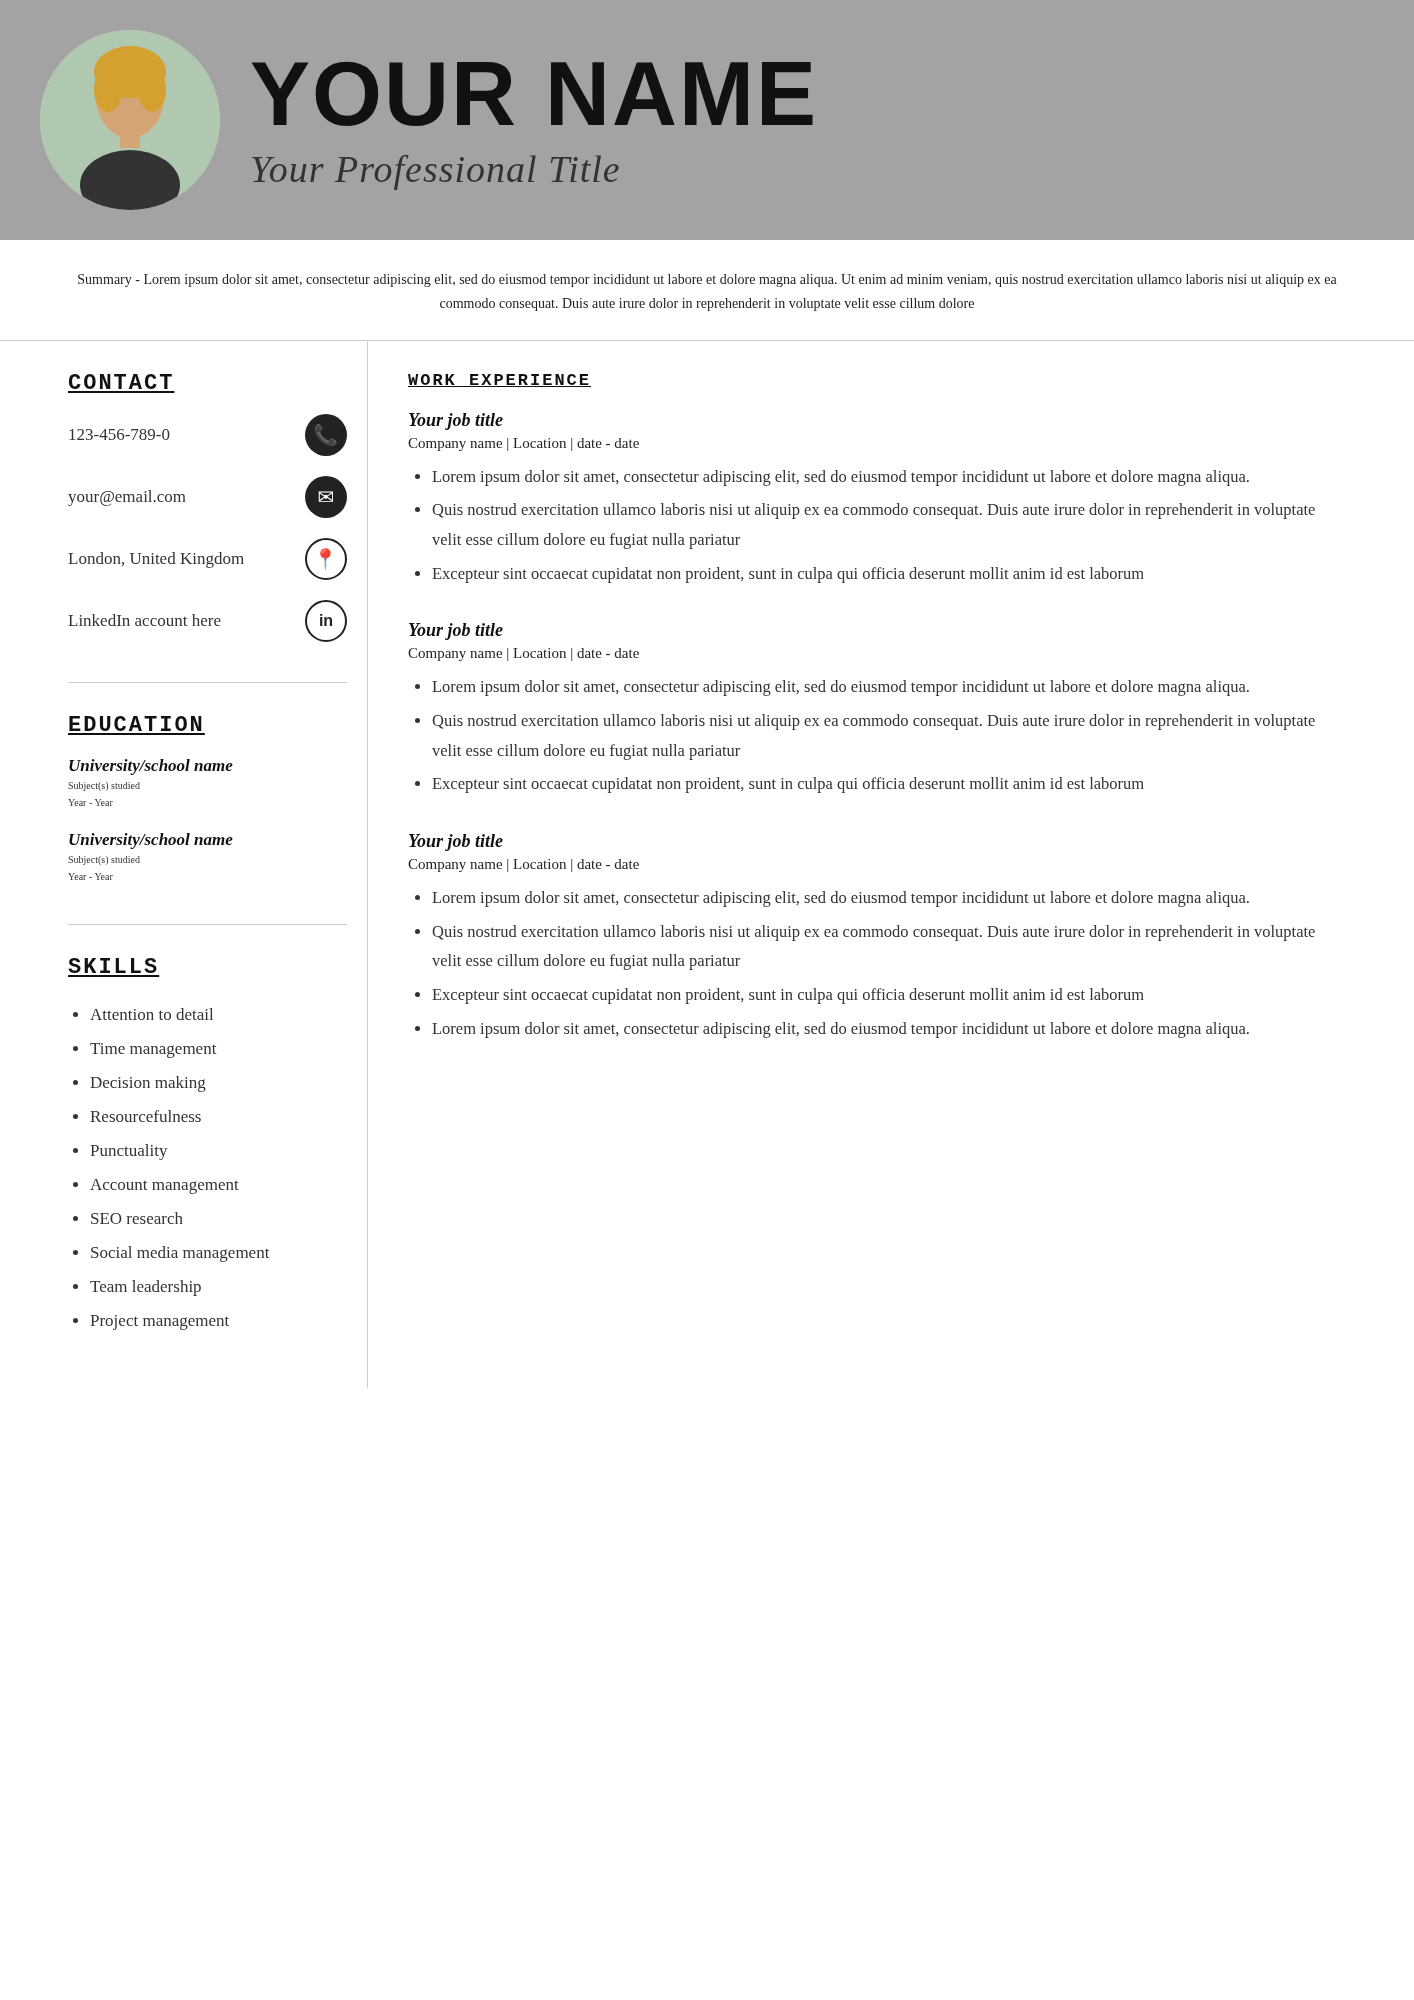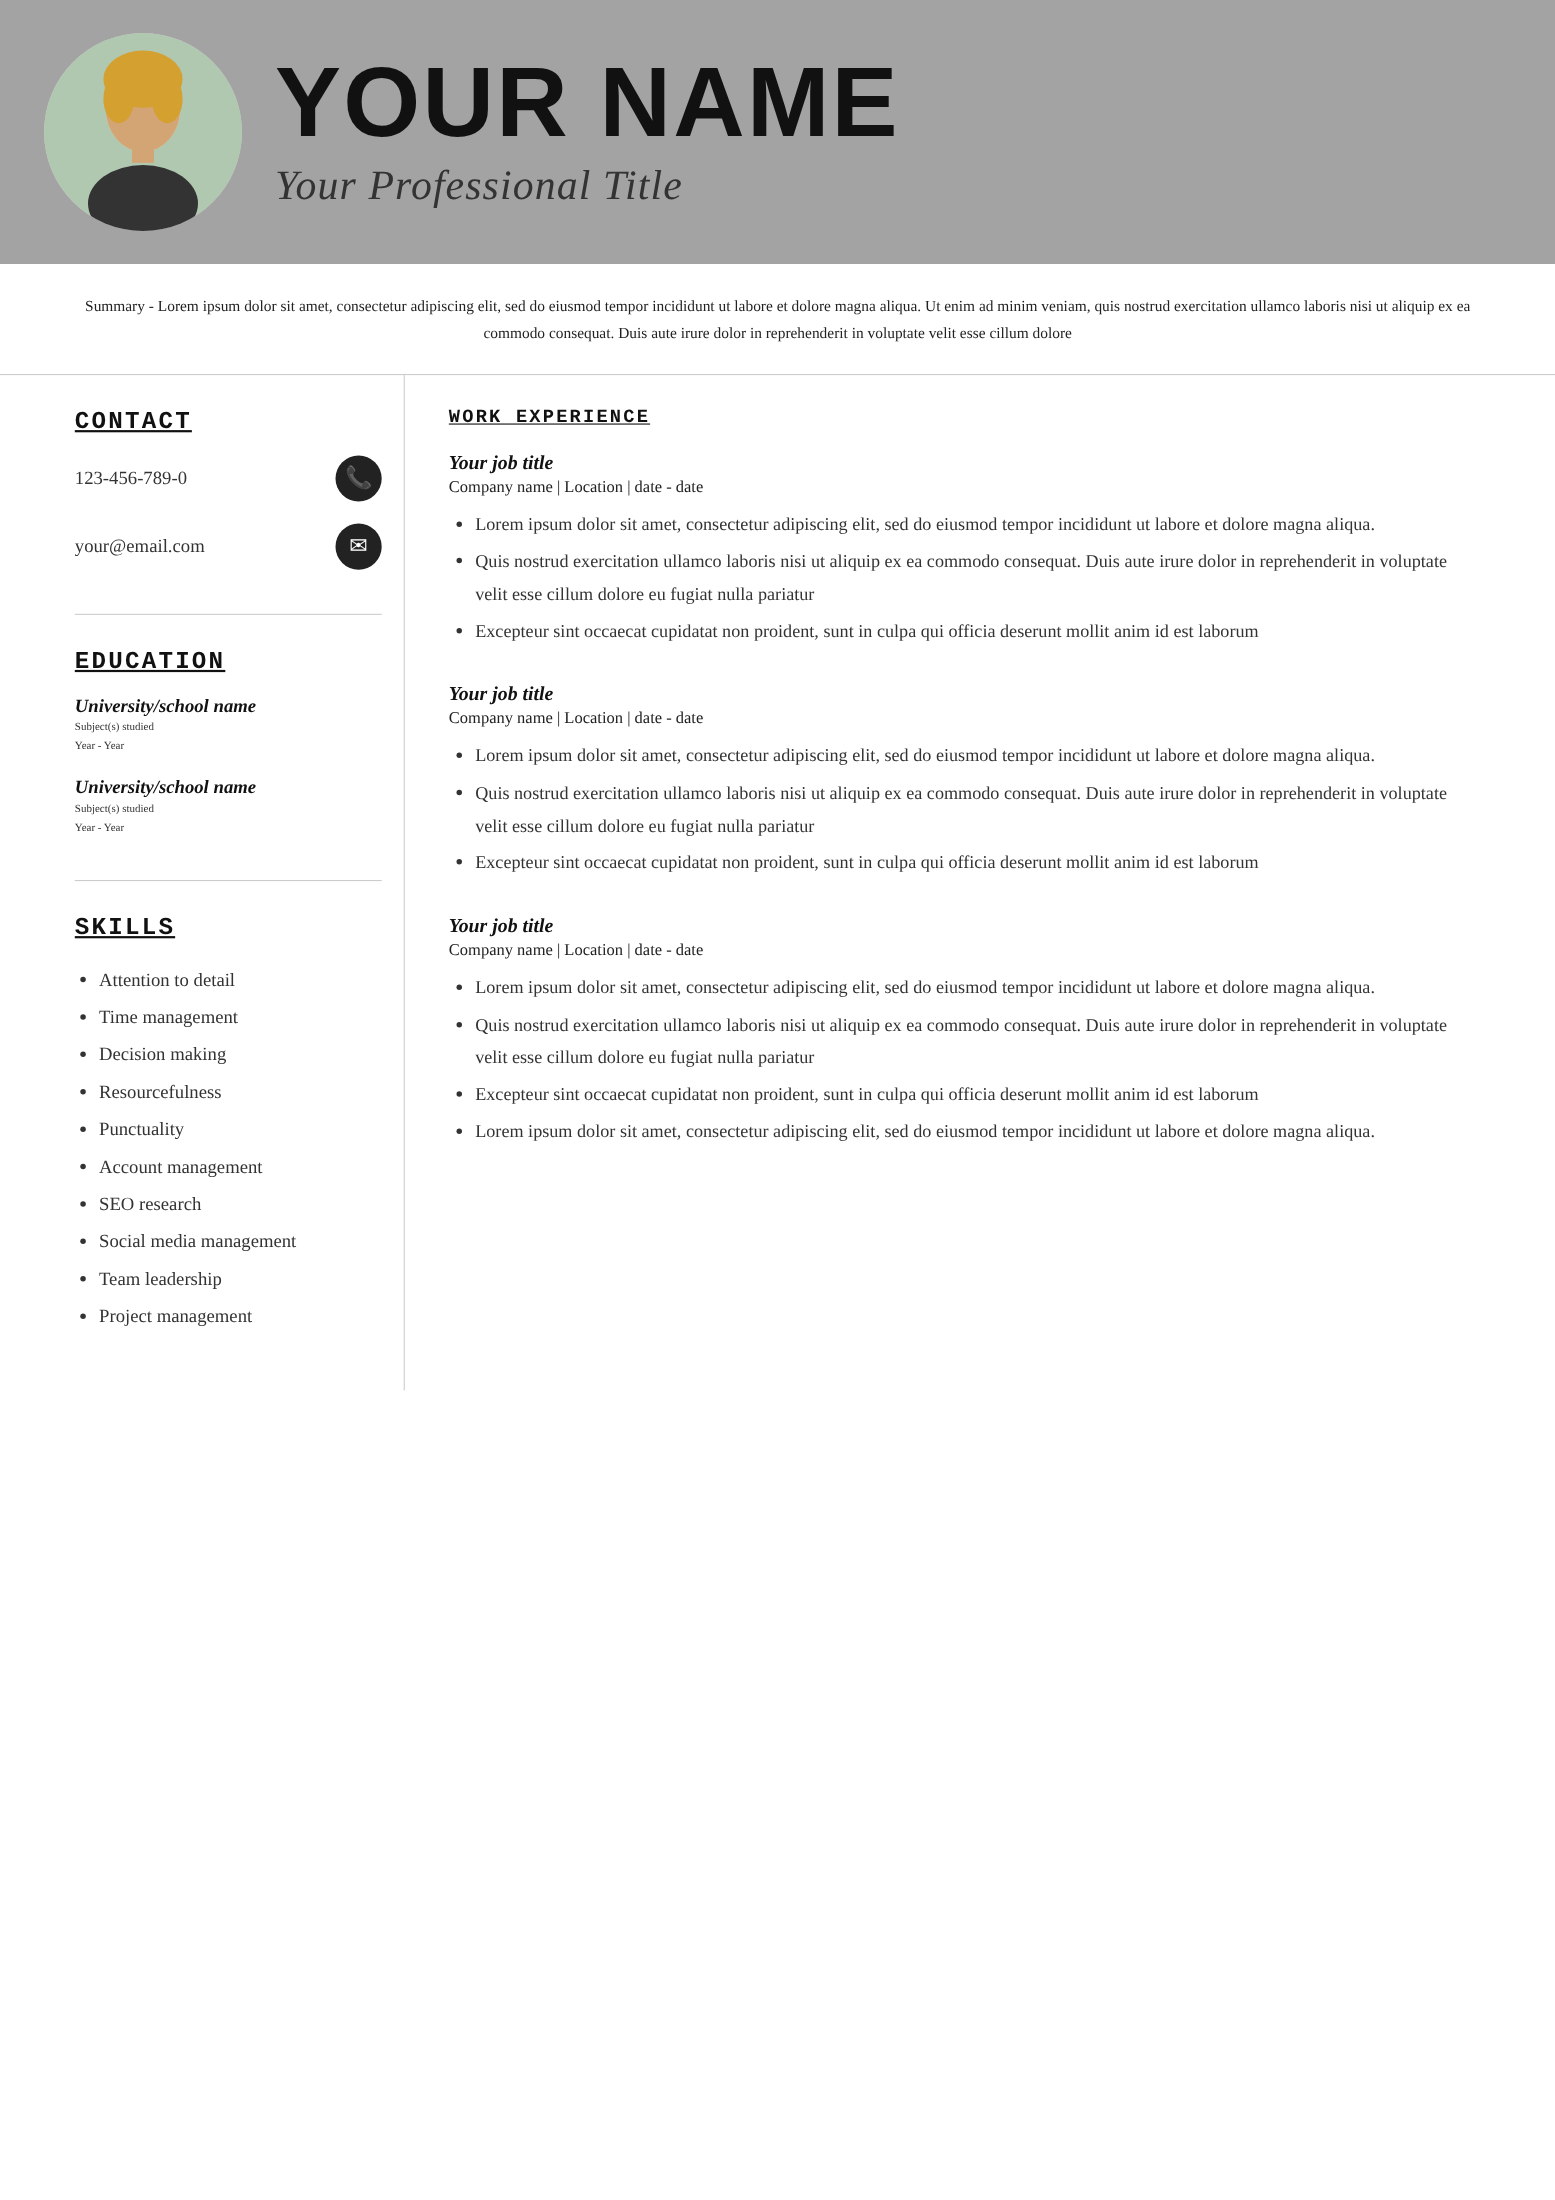--- a/index.html
+++ b/index.html
@@ -243,21 +243,29 @@
       <div class="contact-item">
         <span>123-456-789-0</span>
         <div class="contact-icon">📞</div>
       </div>
 
       <div class="contact-item">
         <span>your@email.com</span>
         <div class="contact-icon">✉</div>
       </div>
 
-
+      <div class="contact-item">
+        <span>London, United Kingdom</span>
+        <div class="contact-icon outline">📍</div>
+      </div>
+
+      <div class="contact-item">
+        <span>LinkedIn account here</span>
+        <div class="contact-icon outline" style="font-size:16px;font-weight:bold;font-family:sans-serif;">in</div>
+      </div>
     </div>
 
     <div class="education-section">
       <div class="section-title">EDUCATION</div>
 
       <div class="edu-entry">
         <div class="edu-school">University/school name</div>
         <div class="edu-detail">Subject(s) studied</div>
         <div class="edu-detail">Year - Year</div>
       </div>

